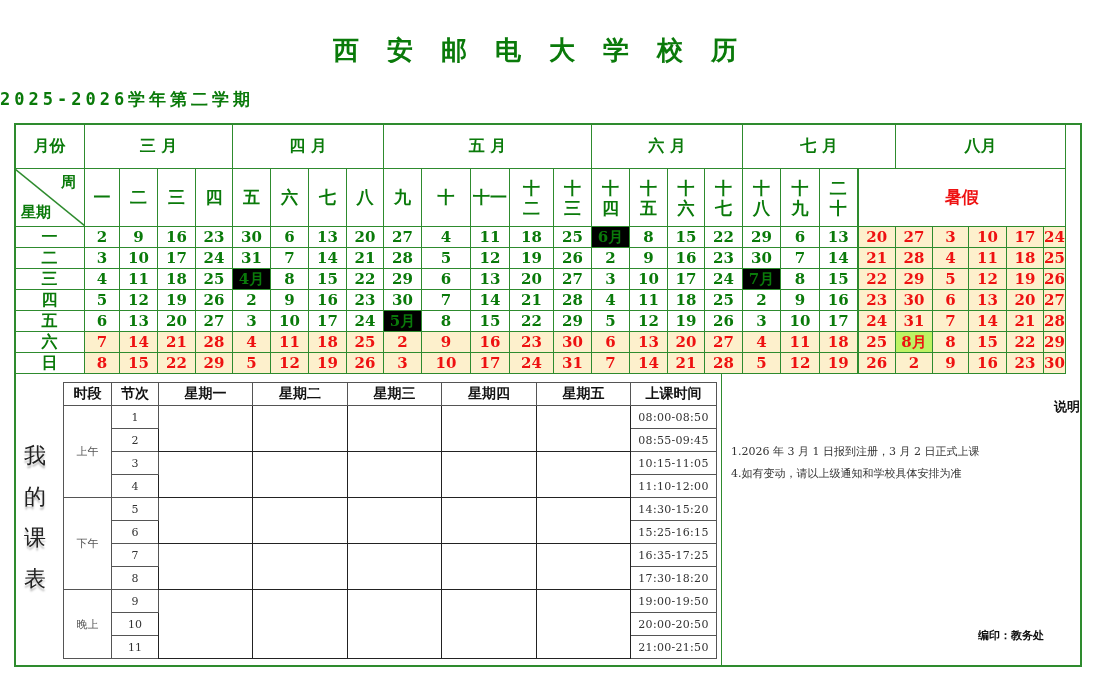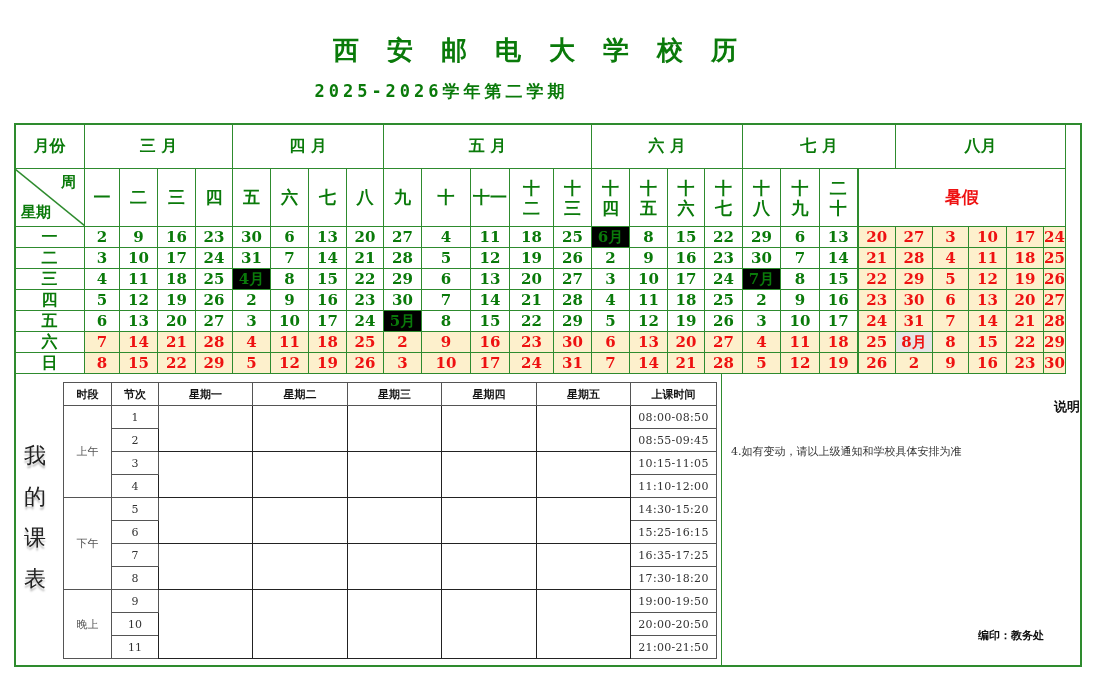--- a/index.html
+++ b/index.html
@@ -1,53 +1,53 @@
 <!DOCTYPE html>
 <html><head>
 <meta charset="utf-8">
 <style>
   html, body { margin:0; padding:0; background:#ffffff; }
   body { width:1098px; height:694px; position:relative; overflow:hidden;
          font-family:"DejaVu Serif","Liberation Serif",serif; }
   .title { position:absolute; left:0; top:33px; width:1098px; text-align:center;
            color:#0a7a0a; font-size:26px; font-weight:bold; letter-spacing:28px;
            font-family:"DejaVu Sans","Liberation Sans",sans-serif; }
-  .subtitle { position:absolute; left:0; top:80px; width:883px; text-align:center;
+  .subtitle { position:absolute; left:0; top:88px; width:883px; 
               color:#0a7a0a; font-size:17px; font-weight:bold; letter-spacing:4px;
               font-family:"DejaVu Sans Mono","Liberation Mono",monospace; }
   .frame { position:absolute; left:14px; top:123px; width:1068px; height:544px;
            border:2px solid #2e8b2e; box-sizing:border-box; }
   table.cal { position:absolute; left:14px; top:123px; border-collapse:collapse;
               table-layout:fixed; font-family:"DejaVu Serif","Liberation Serif",serif; }
   table.cal td { border:1.5px solid #2e8b2e; text-align:center; vertical-align:middle;
                  color:#0a7a0a; font-weight:bold; padding:0; font-size:15px; line-height:1; }
   table.cal tr.months td { height:44px; font-size:16px; font-family:"DejaVu Sans","Liberation Sans",sans-serif; }
   table.cal tr.weeks td { height:57px; font-size:17px; font-family:"DejaVu Sans","Liberation Sans",sans-serif; }
   table.cal tr.day td { height:20px; }
   table.cal td.lbl { font-family:"DejaVu Sans","Liberation Sans",sans-serif; font-size:16px; }
   table.cal td.wk-two { line-height:20px; }
   td.diag { position:relative; background:linear-gradient(to top right, transparent calc(50% - 1px), #2e8b2e calc(50% - 0.5px), #2e8b2e calc(50% + 0.5px), transparent calc(50% + 1px)); }
   td.diag { background:none; }
   td.diag svg { position:absolute; left:0; top:0; }
   td.diag .zhou { position:absolute; right:8px; top:6px; font-size:15px; }
   td.diag .xingqi { position:absolute; left:6px; bottom:6px; font-size:15px; }
   td.vac { background:#fdf0cc; color:#ee1111 !important; }
   td.hl { background:#000000; }
-  td.hl-red { background:#e5e5e5; color:#ee1111 !important; }
+  td.hl-red { background:#bef264; color:#ee1111 !important; }
   td.summer-title { color:#ee1111 !important; font-size:17px; }
   table.cal td.thick-l { border-left:2.5px solid #2e8b2e; }
 
   .vtitle { position:absolute; left:18px; top:435px; width:34px; color:#222;
             font-size:22px; line-height:41px; text-align:center;
             font-family:"DejaVu Serif","Liberation Serif",serif; text-shadow:0 3px 2px #bbb; }
   table.sched { position:absolute; left:63px; top:382px; border-collapse:collapse; table-layout:fixed;
                 font-family:"DejaVu Serif","Liberation Serif",serif; }
   table.sched td { border:1px solid #555; text-align:center; vertical-align:middle; padding:0;
                    font-size:11px; color:#333; height:22px; }
-  table.sched tr.hdr td { font-weight:bold; color:#111; font-size:11px; height:22px; font-family:"DejaVu Sans","Liberation Sans",sans-serif; }
+  table.sched tr.hdr td { font-weight:bold; color:#111; font-size:14px; height:22px; font-family:"DejaVu Sans","Liberation Sans",sans-serif; }
   table.sched td.period { color:#555; font-size:11px; }
   table.sched td.time { color:#333; font-size:11px; letter-spacing:0.3px; }
   table.sched td.grp { border:1.5px solid #222; }
   .divider { position:absolute; left:721px; top:373px; width:1px; height:292px; background:#2e8b2e; }
   .notes-title { position:absolute; left:722px; top:398px; width:358px; text-align:right;
                  font-weight:bold; font-size:13px; color:#111; font-family:"DejaVu Sans","Liberation Sans",sans-serif; }
   .notes { position:absolute; left:731px; top:441px; font-size:11px; color:#333; line-height:21.5px;
            font-family:"DejaVu Serif","Liberation Serif",serif; }
   .notes div { white-space:nowrap; }
   .signature { position:absolute; left:978px; top:628px; font-size:11px; font-weight:bold; color:#111;
@@ -445,15 +445,16 @@
       <tr>
         <td>11</td>
         <td class="time">21:00-21:50</td>
       </tr>
     </tbody>
 </table>
 
 <div class="divider"></div>
 <div class="notes-title">说明</div>
 <div class="notes">
+  <div>1.2026 年 3 月 1 日报到注册，3 月 2 日正式上课</div>
   <div>4.如有变动，请以上级通知和学校具体安排为准</div>
 </div>
 <div class="signature">编印：教务处</div>
 
 </body></html>

